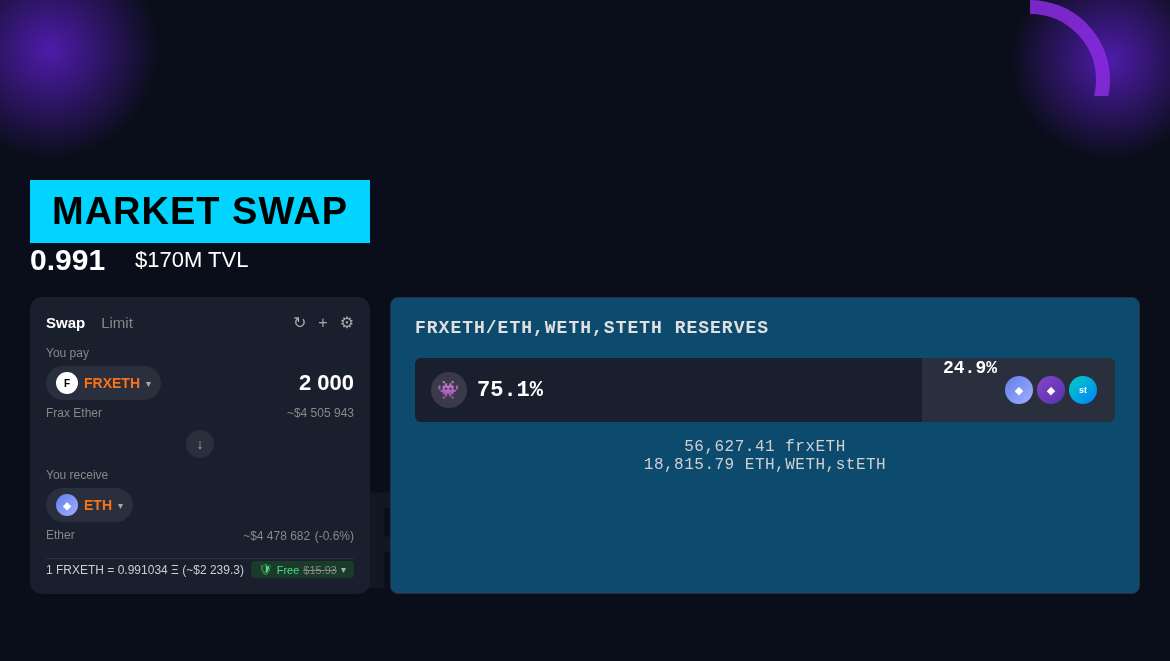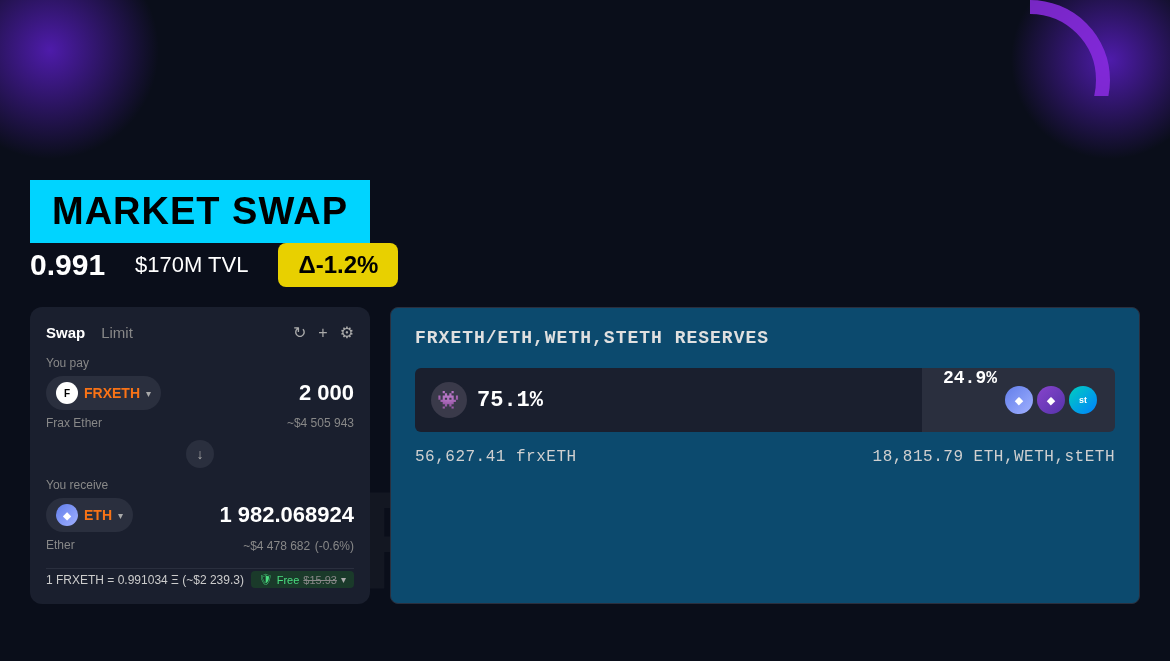--- a/index.html
+++ b/index.html
@@ -410,20 +410,21 @@
       justify-content: center;
       font-size: 9px;
       color: #fff;
       font-weight: 700;
     }
 
     .reserves-amounts {
       display: flex;
       justify-content: space-between;
       align-items: center;
+      flex-direction: column;
     }
 
     .reserve-amount-left {
       color: #d0d0d0;
       font-size: 16px;
       font-family: 'Courier New', monospace;
       letter-spacing: 0.5px;
     }
 
     .reserve-amount-right {
@@ -445,21 +446,20 @@
 
 <div class="content">
 
   <div style="margin-top: 60px;">
     <span class="market-swap-title">MARKET SWAP</span>
   </div>
 
   <div class="stats-row">
     <span class="stat-value">0.991</span>
     <span class="tvl-text">$170M TVL</span>
-    <span class="delta-badge">Δ-1.2%</span>
   </div>
 
   <div class="cards-row">
 
     <div class="swap-card">
 
       <div class="swap-card-header">
         <span class="tab-swap">Swap</span>
         <span class="tab-limit">Limit</span>
         <div class="header-icons">
@@ -490,21 +490,20 @@
       </div>
 
       <div class="you-receive-section">
         <div class="section-label">You receive</div>
         <div class="token-row">
           <div class="token-selector">
             <div class="token-icon-eth">◆</div>
             <span class="token-name">ETH</span>
             <span class="chevron-down">▾</span>
           </div>
-          <span class="token-amount">1 982.068924</span>
         </div>
         <div style="display:flex; justify-content:space-between; margin-top:4px;">
           <span class="token-subname">Ether</span>
           <div>
             <span class="receive-usd">~$4 478 682</span>
             <span class="receive-usd negative">(-0.6%)</span>
           </div>
         </div>
       </div>
 

